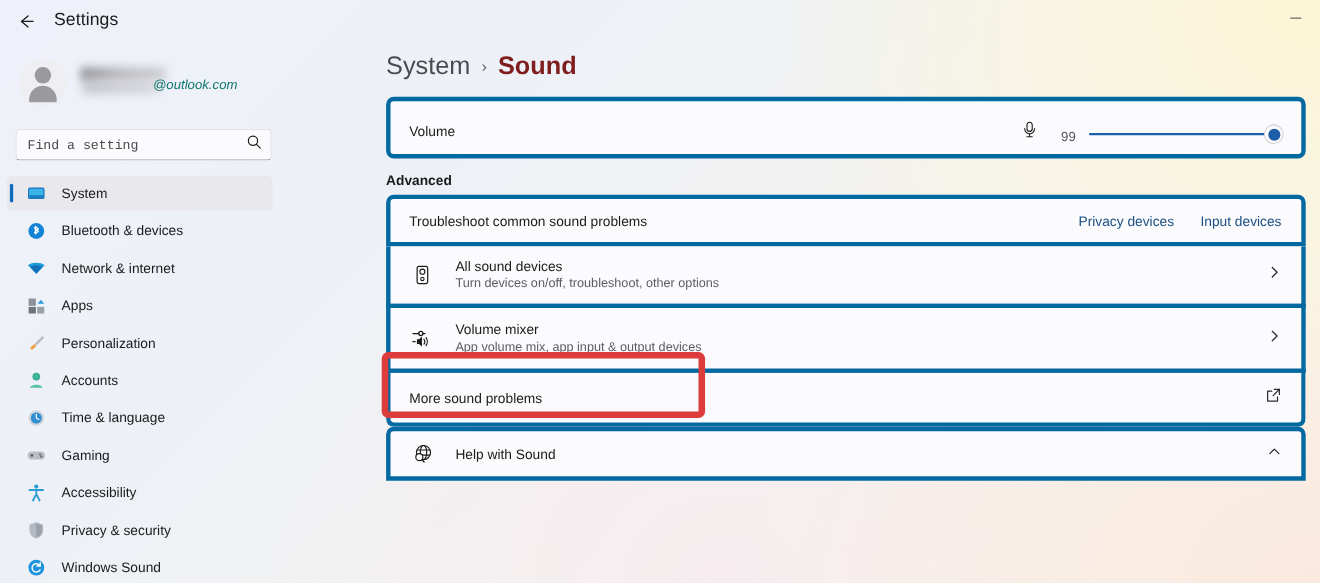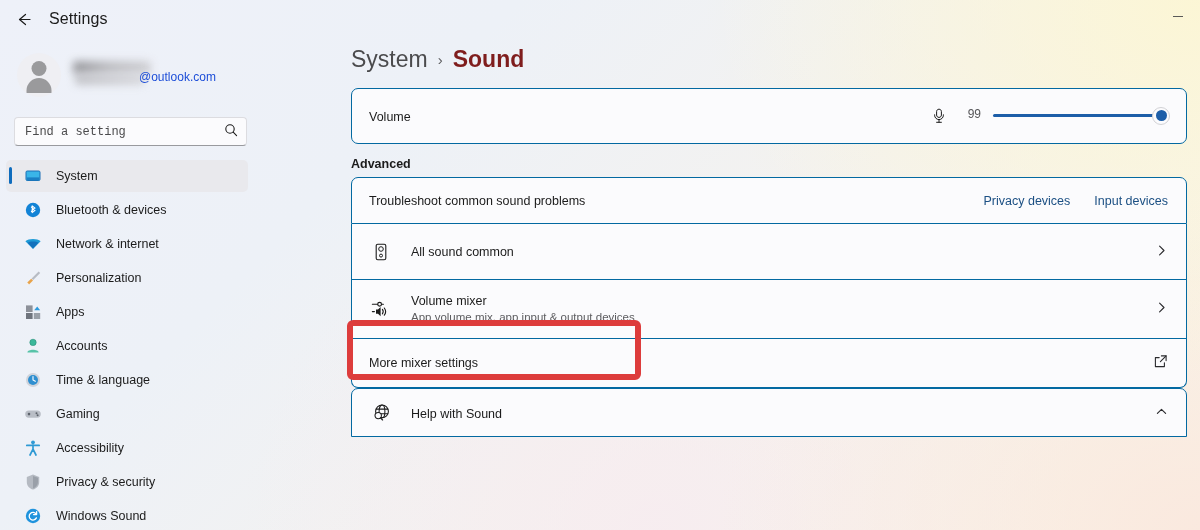--- a/index.html
+++ b/index.html
@@ -69,21 +69,21 @@
     filter: blur(4px); border-radius: 3px; opacity: .92;
   }
   .acct-name-blur2 {
     position: absolute; left: 2px; top: 21px;
     width: 70px; height: 11px;
     background: linear-gradient(90deg,#b7b7bb,#d2d2d6);
     filter: blur(4.5px); border-radius: 3px; opacity: .8;
   }
   .acct-domain {
     position: absolute; left: 66px; top: 17px;
-    font-size: 12px; color: #1d4ed8;
+    font-size: 12px; color: #0f766e; font-style: italic;
   }
 
   .search-wrap {
     margin: 10px 0 0 14px; width: 233px; height: 29px;
     background: #fbfbfd; border: 1px solid #dcdce0;
     border-bottom-color: #999a9e;
     border-radius: 4px; display: flex; align-items: center;
     padding: 0 8px 0 10px;
   }
   .search-input {
@@ -118,21 +118,21 @@
     font-size: 23px;
   }
   .bc-parent { color: #4b4b4d; font-weight: 400; cursor: pointer; }
   .bc-sep { color: #5e5e60; font-size: 15px; position: relative; top: -2px; }
   .bc-current { color: #7f1d1d; font-weight: bold; }
 
   .card {
     position: relative;
     margin: 0 0 0 89px; width: 836px;
     background: #fbfbfd;
-    border: 1px solid #0369a1;
+    border: 4px solid #0369a1;
     border-radius: 7px;
   }
   .card.stacked { border-radius: 0; border-top: none; }
   .card.stack-top { border-radius: 7px 7px 0 0; }
   .card.stack-bottom { border-radius: 0 0 7px 7px; border-top: none; }
 
   .row { display: flex; align-items: center; height: 100%; padding: 0 18px 0 17px; }
   .row-ico {
     width: 24px; height: 24px; flex: 0 0 auto;
     display: flex; align-items: center; justify-content: center;
@@ -143,21 +143,21 @@
   .row-end { display: flex; align-items: center; gap: 24px; flex: 0 0 auto; }
 
   .section-label {
     margin: 0 0 6px 89px; font-size: 12.5px; font-weight: bold; color: #1b1b1b;
   }
 
   .link { font-size: 12.5px; color: #1b4f83; cursor: pointer; }
 
   .vol-row { height: 56px; }
   .vol-label { font-size: 12.5px; color: #1b1b1b; }
-  .vol-right { margin-left: auto; display: flex; align-items: flex-start; }
+  .vol-right { margin-left: auto; display: flex; align-items: flex-end; }
   .vol-num { font-size: 12px; color: #555558; width: 24px; text-align: right; margin: 0 12px 0 10px; }
   .slider { position: relative; width: 175px; height: 18px; display: flex; align-items: center; }
   .slider-track { width: 100%; height: 2.5px; background: #1d5ea8; border-radius: 2px; }
   .slider-thumb {
     position: absolute; right: -2px; top: 50%; transform: translateY(-50%);
     width: 18px; height: 18px; border-radius: 50%;
     background: #fbfbfd; border: 1px solid #d2d2d6;
     display: flex; align-items: center; justify-content: center;
   }
   .slider-thumb::after {
@@ -244,38 +244,38 @@
           <path d="M1.4 6.2 C4.6 3.2 13.4 3.2 16.6 6.2 L9 14 Z" fill="#1e9ad6"></path>
           <path d="M3.6 7.8 C5.8 5.9 12.2 5.9 14.4 7.8 L9 13.6 Z" fill="#1371bc"></path>
         </svg>
       </span>
       <span class="nav-label">Network &amp; internet</span>
     </div>
 
     <div class="nav-item">
       <span class="nav-ico">
         <svg width="18" height="18" viewBox="0 0 18 18">
-          <path d="M14.6 2.4 L7.6 9.4 L9.2 11 L16.2 4 Z" fill="#b8bcc4"></path>
-          <path d="M7.2 9.8 L9 11.6 L5 15.4 L3.2 13.6 Z" fill="#e8a34a"></path>
-          <path d="M3.2 13.6 L5 15.4 L2.2 16.2 Z" fill="#f3f1ee"></path>
-        </svg>
-      </span>
-      <span class="nav-label">Personalization</span>
-    </div>
-
-    <div class="nav-item">
-      <span class="nav-ico">
-        <svg width="18" height="18" viewBox="0 0 18 18">
           <rect x="2" y="2.4" width="6.6" height="6.6" fill="#8d9199"></rect>
           <rect x="2" y="10" width="6.6" height="6" fill="#6f747d"></rect>
           <rect x="9.8" y="10" width="6.4" height="6" fill="#9aa0a8"></rect>
           <path d="M10.2 7.2 L13.2 3.4 L16.2 7.2 Z" fill="#2e9bdc"></path>
         </svg>
       </span>
       <span class="nav-label">Apps</span>
+    </div>
+
+    <div class="nav-item">
+      <span class="nav-ico">
+        <svg width="18" height="18" viewBox="0 0 18 18">
+          <path d="M14.6 2.4 L7.6 9.4 L9.2 11 L16.2 4 Z" fill="#b8bcc4"></path>
+          <path d="M7.2 9.8 L9 11.6 L5 15.4 L3.2 13.6 Z" fill="#e8a34a"></path>
+          <path d="M3.2 13.6 L5 15.4 L2.2 16.2 Z" fill="#f3f1ee"></path>
+        </svg>
+      </span>
+      <span class="nav-label">Personalization</span>
     </div>
 
     <div class="nav-item">
       <span class="nav-ico">
         <svg width="18" height="18" viewBox="0 0 18 18">
           <circle cx="9" cy="5.4" r="3.2" fill="#3bb89a"></circle>
           <path d="M3.4 15.6 C3.4 11.9 14.6 11.9 14.6 15.6 Z" fill="#57c3a8"></path>
           <circle cx="9" cy="5.4" r="3.2" fill="none" stroke="#2a8f79" stroke-width=".6"></circle>
         </svg>
       </span>
@@ -383,21 +383,22 @@
   <div class="card stacked" style="height:56px;">
     <div class="row">
       <span class="row-ico">
         <svg width="20" height="20" viewBox="0 0 20 20" fill="none">
           <rect x="5.2" y="2.2" width="9.6" height="15.6" rx="1.6" stroke="#1b1b1b" stroke-width="1.1"></rect>
           <circle cx="10" cy="7" r="2.3" stroke="#1b1b1b" stroke-width="1"></circle>
           <circle cx="10" cy="13.6" r="1.5" stroke="#1b1b1b" stroke-width="1"></circle>
         </svg>
       </span>
       <span class="row-textblock">
-        <span class="row-title" style="display:block;">All sound common</span>
+        <span class="row-title" style="display:block;">All sound devices</span>
+        <span class="row-sub" style="display:block;">Turn devices on/off, troubleshoot, other options</span>
       </span>
       <span class="chev">
         <svg width="13" height="13" viewBox="0 0 13 13" fill="none">
           <path d="M4.6 2.2 L9 6.5 L4.6 10.8" stroke="#2b2b2e" stroke-width="1.15" fill="none" stroke-linecap="round" stroke-linejoin="round"></path>
         </svg>
       </span>
     </div>
   </div>
 
   <div class="card stacked" style="height:59px;">
@@ -420,21 +421,21 @@
       <span class="chev">
         <svg width="13" height="13" viewBox="0 0 13 13" fill="none">
           <path d="M4.6 2.2 L9 6.5 L4.6 10.8" stroke="#2b2b2e" stroke-width="1.15" fill="none" stroke-linecap="round" stroke-linejoin="round"></path>
         </svg>
       </span>
     </div>
   </div>
 
   <div class="card stack-bottom" style="height:49px;">
     <div class="row">
-      <span class="row-title">More mixer settings</span>
+      <span class="row-title">More sound problems</span>
       <span style="margin-left:auto;">
         <svg width="15" height="15" viewBox="0 0 15 15" fill="none">
           <path d="M8.4 1.9 H13.1 V6.6" stroke="#2b2b2e" stroke-width="1.1" fill="none" stroke-linecap="round" stroke-linejoin="round"></path>
           <path d="M13.1 1.9 L7.4 7.6" stroke="#2b2b2e" stroke-width="1.1" stroke-linecap="round"></path>
           <path d="M11.4 8.8 V12.6 H2.4 V3.6 H6.2" stroke="#2b2b2e" stroke-width="1.1" fill="none" stroke-linecap="round" stroke-linejoin="round"></path>
         </svg>
       </span>
     </div>
   </div>
 

